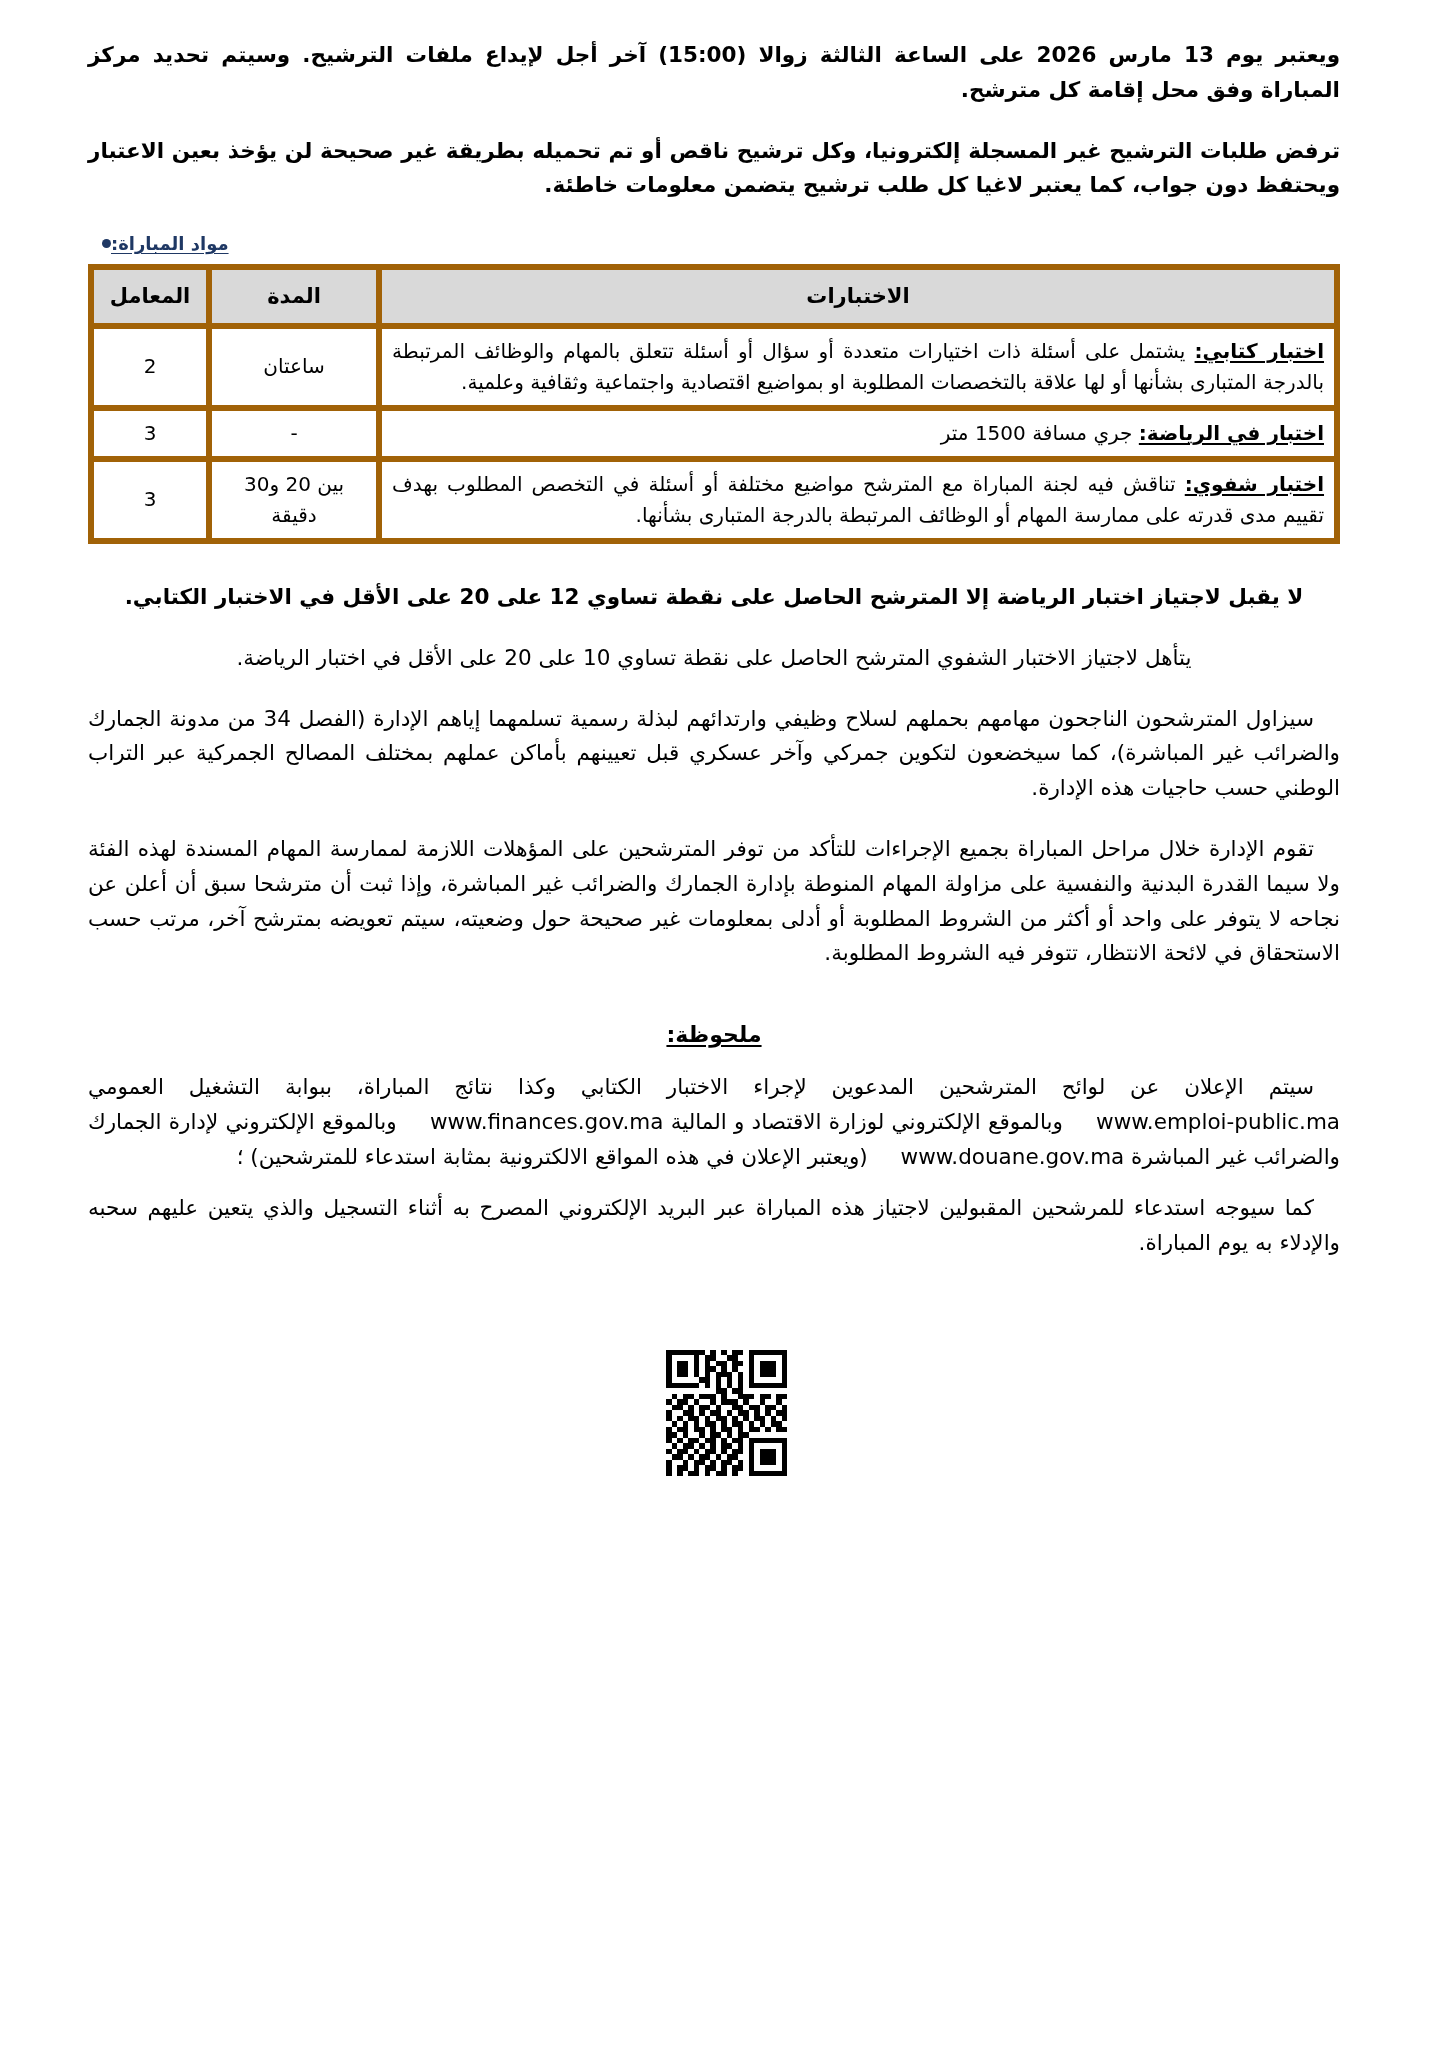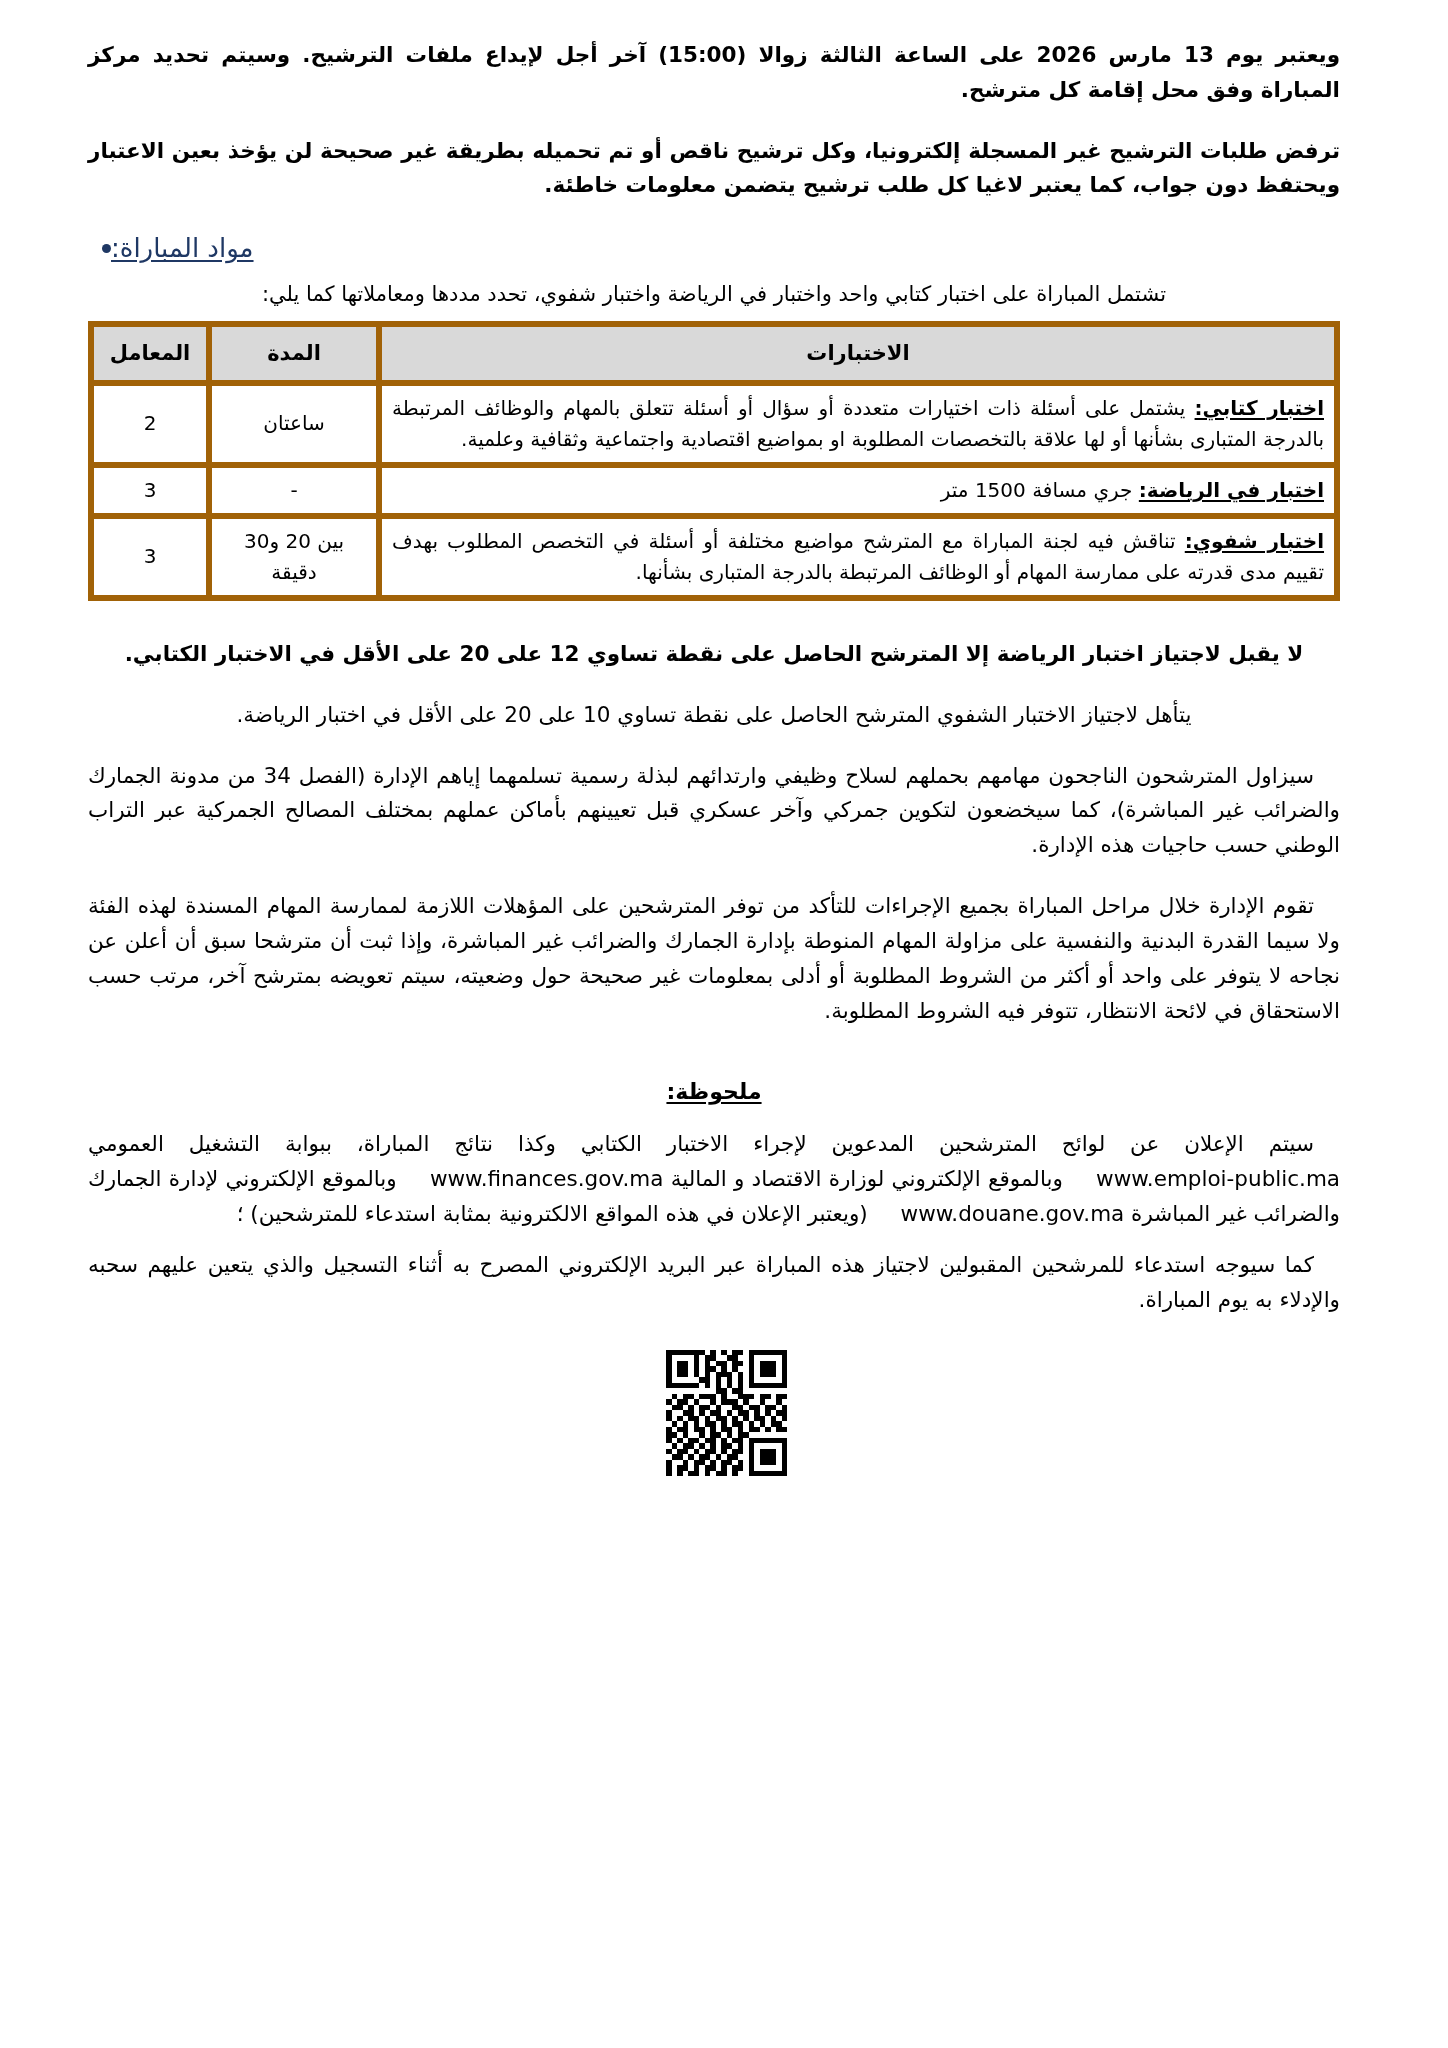--- a/index.html
+++ b/index.html
@@ -59,22 +59,22 @@
   }
   .bullet-dot {
     width: 9px;
     height: 9px;
     border-radius: 50%;
     background: #1f3864;
     margin-left: 14px;
     flex: 0 0 auto;
   }
   .bullet-label {
-    font-size: 26px;
-    font-weight: normal;
+    font-size: 18px;
+    font-weight: bold;
     color: #1f3864;
     text-decoration: underline;
     text-underline-offset: 3px;
   }
   .bullet-spacer { flex: 1 1 auto; }
 
   .intro-line {
     margin-top: 14px;
     font-size: 21px;
     text-align: center;
@@ -169,21 +169,20 @@
     <p class="para-gap-md">
       <span class="bold">ترفض طلبات الترشيح غير المسجلة إلكترونيا، وكل ترشيح ناقص أو تم تحميله بطريقة غير صحيحة لن يؤخذ بعين الاعتبار ويحتفظ دون جواب، كما يعتبر لاغيا كل طلب ترشيح يتضمن معلومات خاطئة.</span>
     </p>
 
     <div class="bullet-row">
       <span class="bullet-spacer"></span>
       <span class="bullet-label">مواد المباراة:</span>
       <span class="bullet-dot"></span>
     </div>
 
-    <p class="intro-line">تشتمل المباراة على اختبار كتابي واحد واختبار في الرياضة واختبار شفوي، تحدد مددها ومعاملاتها كما يلي:</p>
 
     <table class="exam-table">
       <thead>
         <tr>
           <th class="col-tests">الاختبارات</th>
           <th class="col-duration">المدة</th>
           <th class="col-coef">المعامل</th>
         </tr>
       </thead>
       <tbody>

